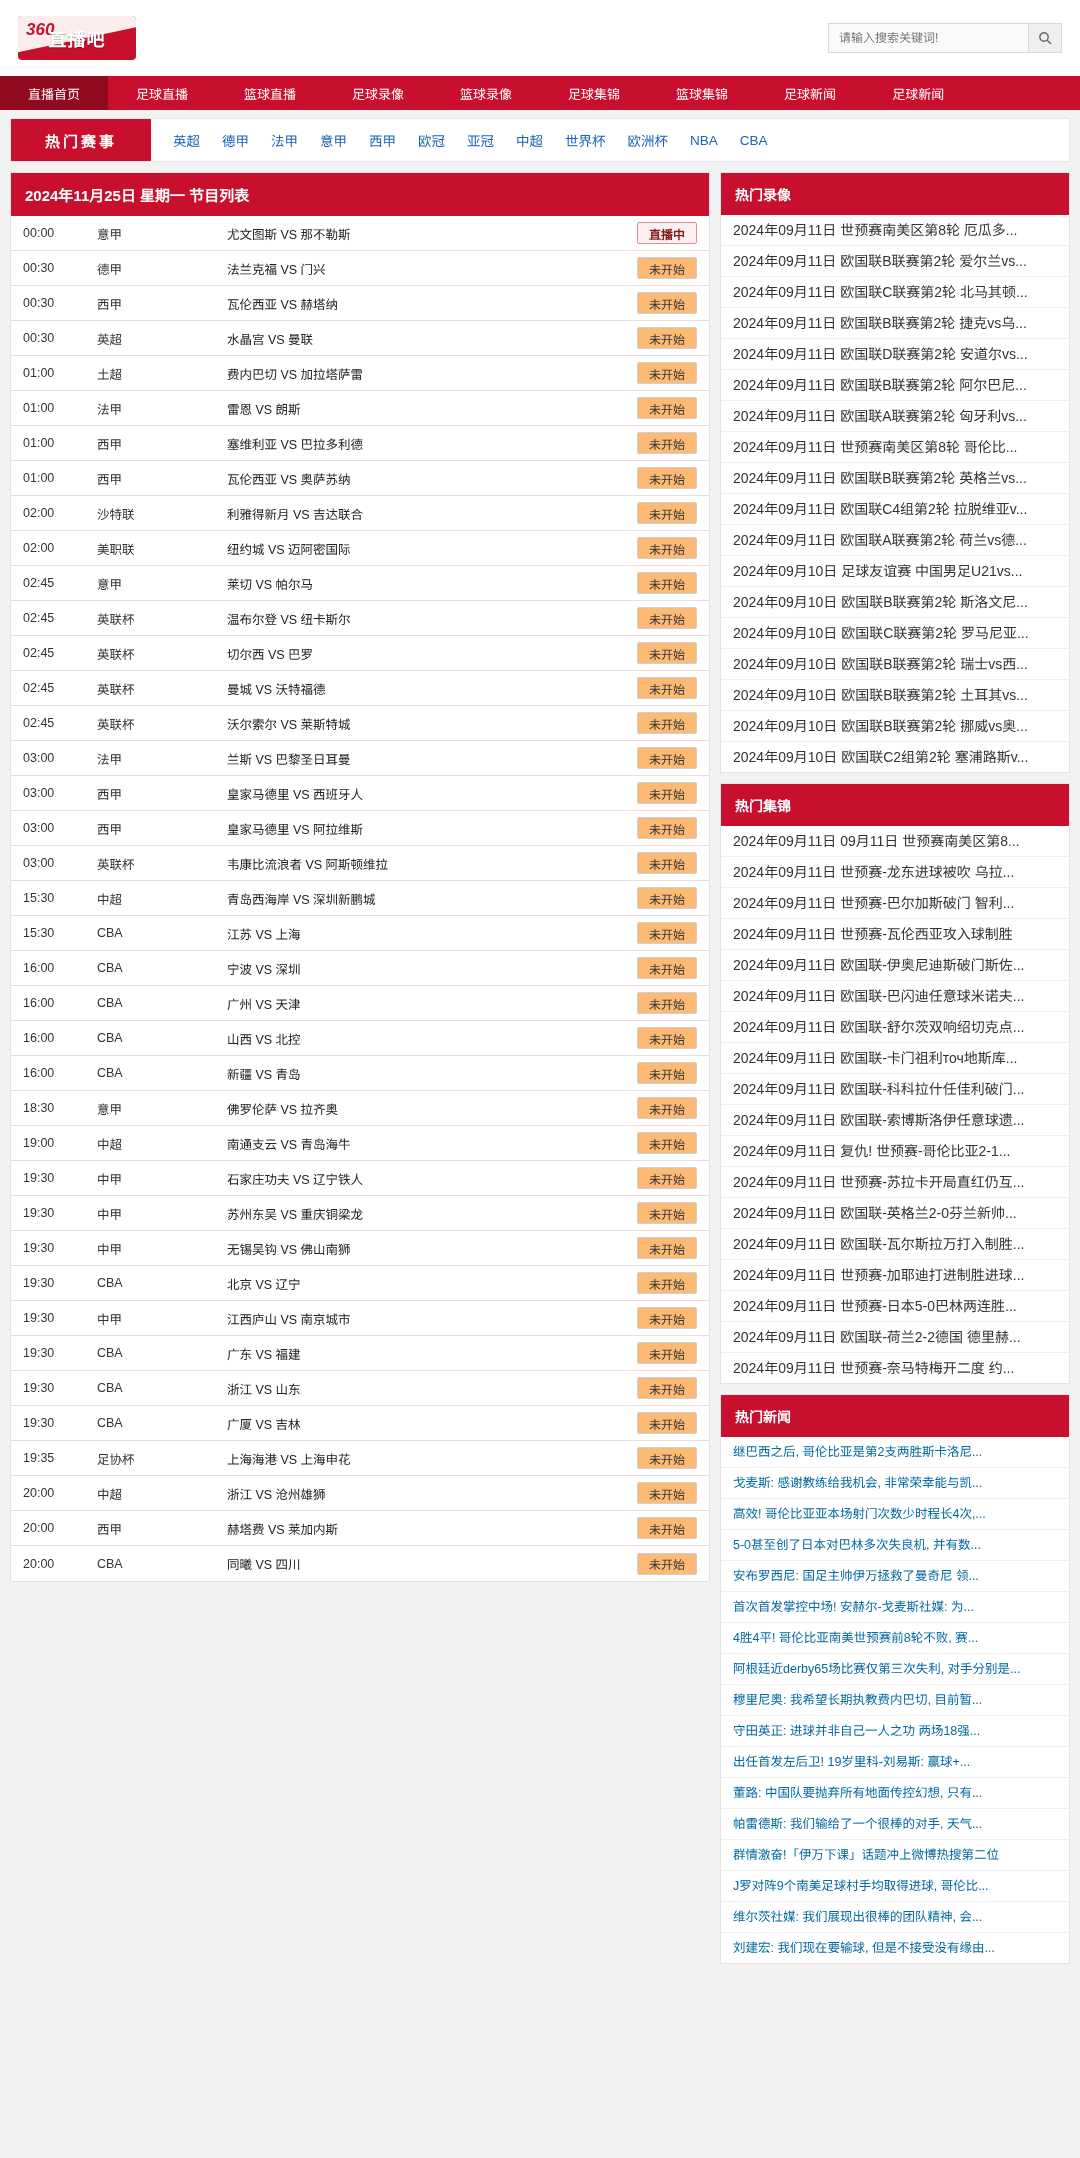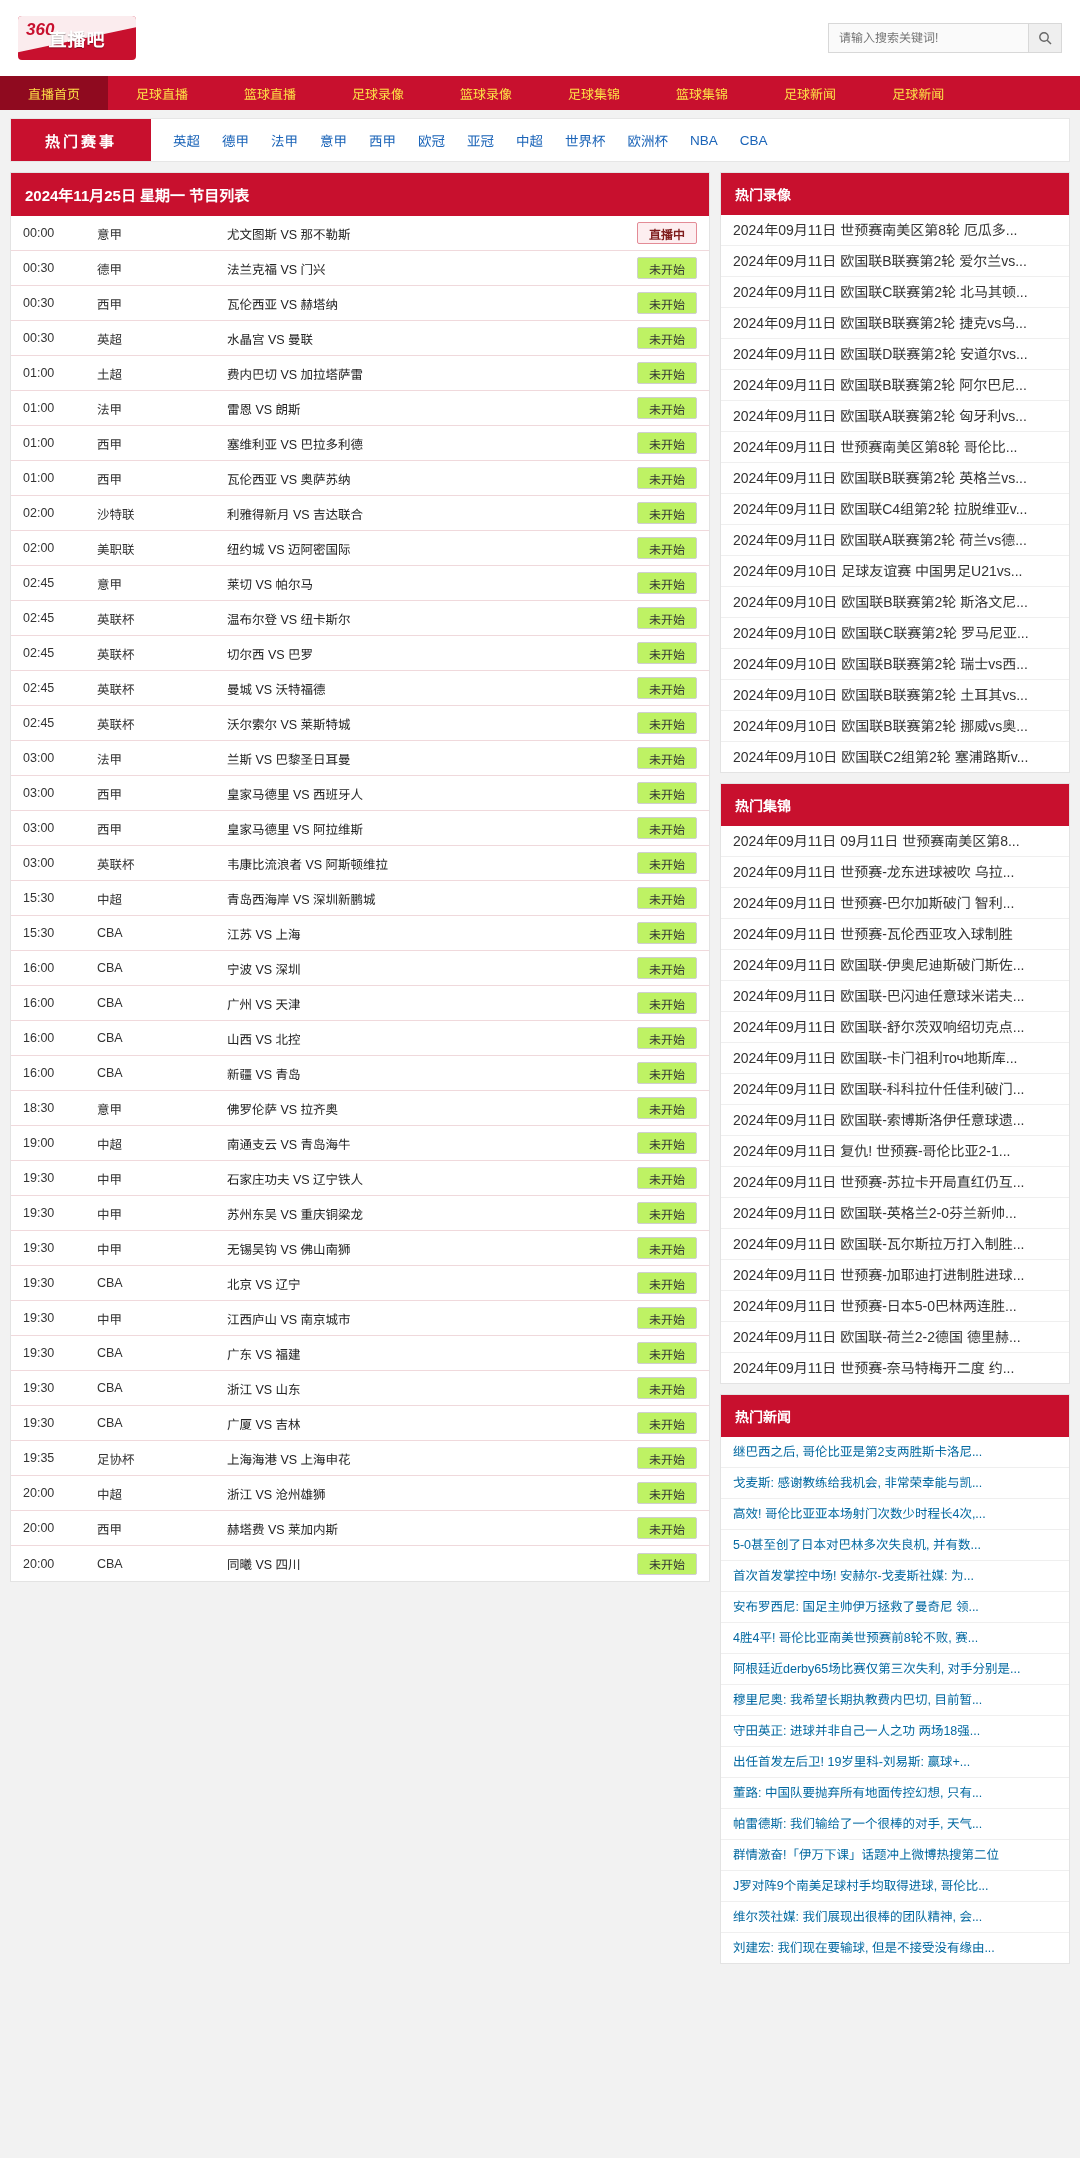--- a/index.html
+++ b/index.html
@@ -78,21 +78,21 @@
 
   
   .mainnav {
     background: #c8102e;
     height: 34px;
     display: flex;
     align-items: stretch;
   }
   .mainnav .nav-item {
     flex: 0 0 auto;
-    color: #fde047;
+    color: #ffffff;
     font-size: 13px;
     display: flex; align-items: center; justify-content: center;
     padding: 0 28px;
     cursor: pointer;
     white-space: nowrap;
   }
   .mainnav .nav-item.active { background: #8f0a1f; }
 
   
   .leaguebar {
@@ -169,21 +169,21 @@
   .c-match { flex: 1 1 auto; color: #222; padding-left: 34px; }
   .c-status { width: 78px; flex: 0 0 78px; display: flex; justify-content: flex-end; }
   .badge {
     display: inline-flex;
     align-items: center; justify-content: center;
     min-width: 60px;
     height: 22px;
     padding: 0 8px;
     font-size: 12px;
     border: 1px solid #cfcfcf;
-    background: #bef264;
+    background: #fdba74;
     color: #333;
     border-radius: 2px;
     cursor: pointer;
   }
   .badge.live {
     border-color: #e38b96;
     background: #fdeef0;
     color: #7f1d1d;
     font-weight: bold;
   }
@@ -637,22 +637,22 @@
           </div>
       </div>
 
       <div class="panel">
         <div class="panel-head small">热门新闻</div>
         <div id="news-list">
             <div class="news-item">继巴西之后, 哥伦比亚是第2支两胜斯卡洛尼...</div>
             <div class="news-item">戈麦斯: 感谢教练给我机会, 非常荣幸能与凯...</div>
             <div class="news-item">高效! 哥伦比亚亚本场射门次数少时程长4次,...</div>
             <div class="news-item">5-0甚至创了日本对巴林多次失良机, 并有数...</div>
+            <div class="news-item">安布罗西尼: 国足主帅伊万拯救了曼奇尼 领...</div>
             <div class="news-item">首次首发掌控中场! 安赫尔-戈麦斯社媒: 为...</div>
-            <div class="news-item">安布罗西尼: 国足主帅伊万拯救了曼奇尼 领...</div>
             <div class="news-item">4胜4平! 哥伦比亚南美世预赛前8轮不败, 赛...</div>
             <div class="news-item">阿根廷近derby65场比赛仅第三次失利, 对手分别是...</div>
             <div class="news-item">穆里尼奥: 我希望长期执教费内巴切, 目前暂...</div>
             <div class="news-item">守田英正: 进球并非自己一人之功 两场18强...</div>
             <div class="news-item">出任首发左后卫! 19岁里科-刘易斯: 赢球+...</div>
             <div class="news-item">董路: 中国队要抛弃所有地面传控幻想, 只有...</div>
             <div class="news-item">帕雷德斯: 我们输给了一个很棒的对手, 天气...</div>
             <div class="news-item">群情激奋!「伊万下课」话题冲上微博热搜第二位</div>
             <div class="news-item">J罗对阵9个南美足球村手均取得进球, 哥伦比...</div>
             <div class="news-item">维尔茨社媒: 我们展现出很棒的团队精神, 会...</div>

